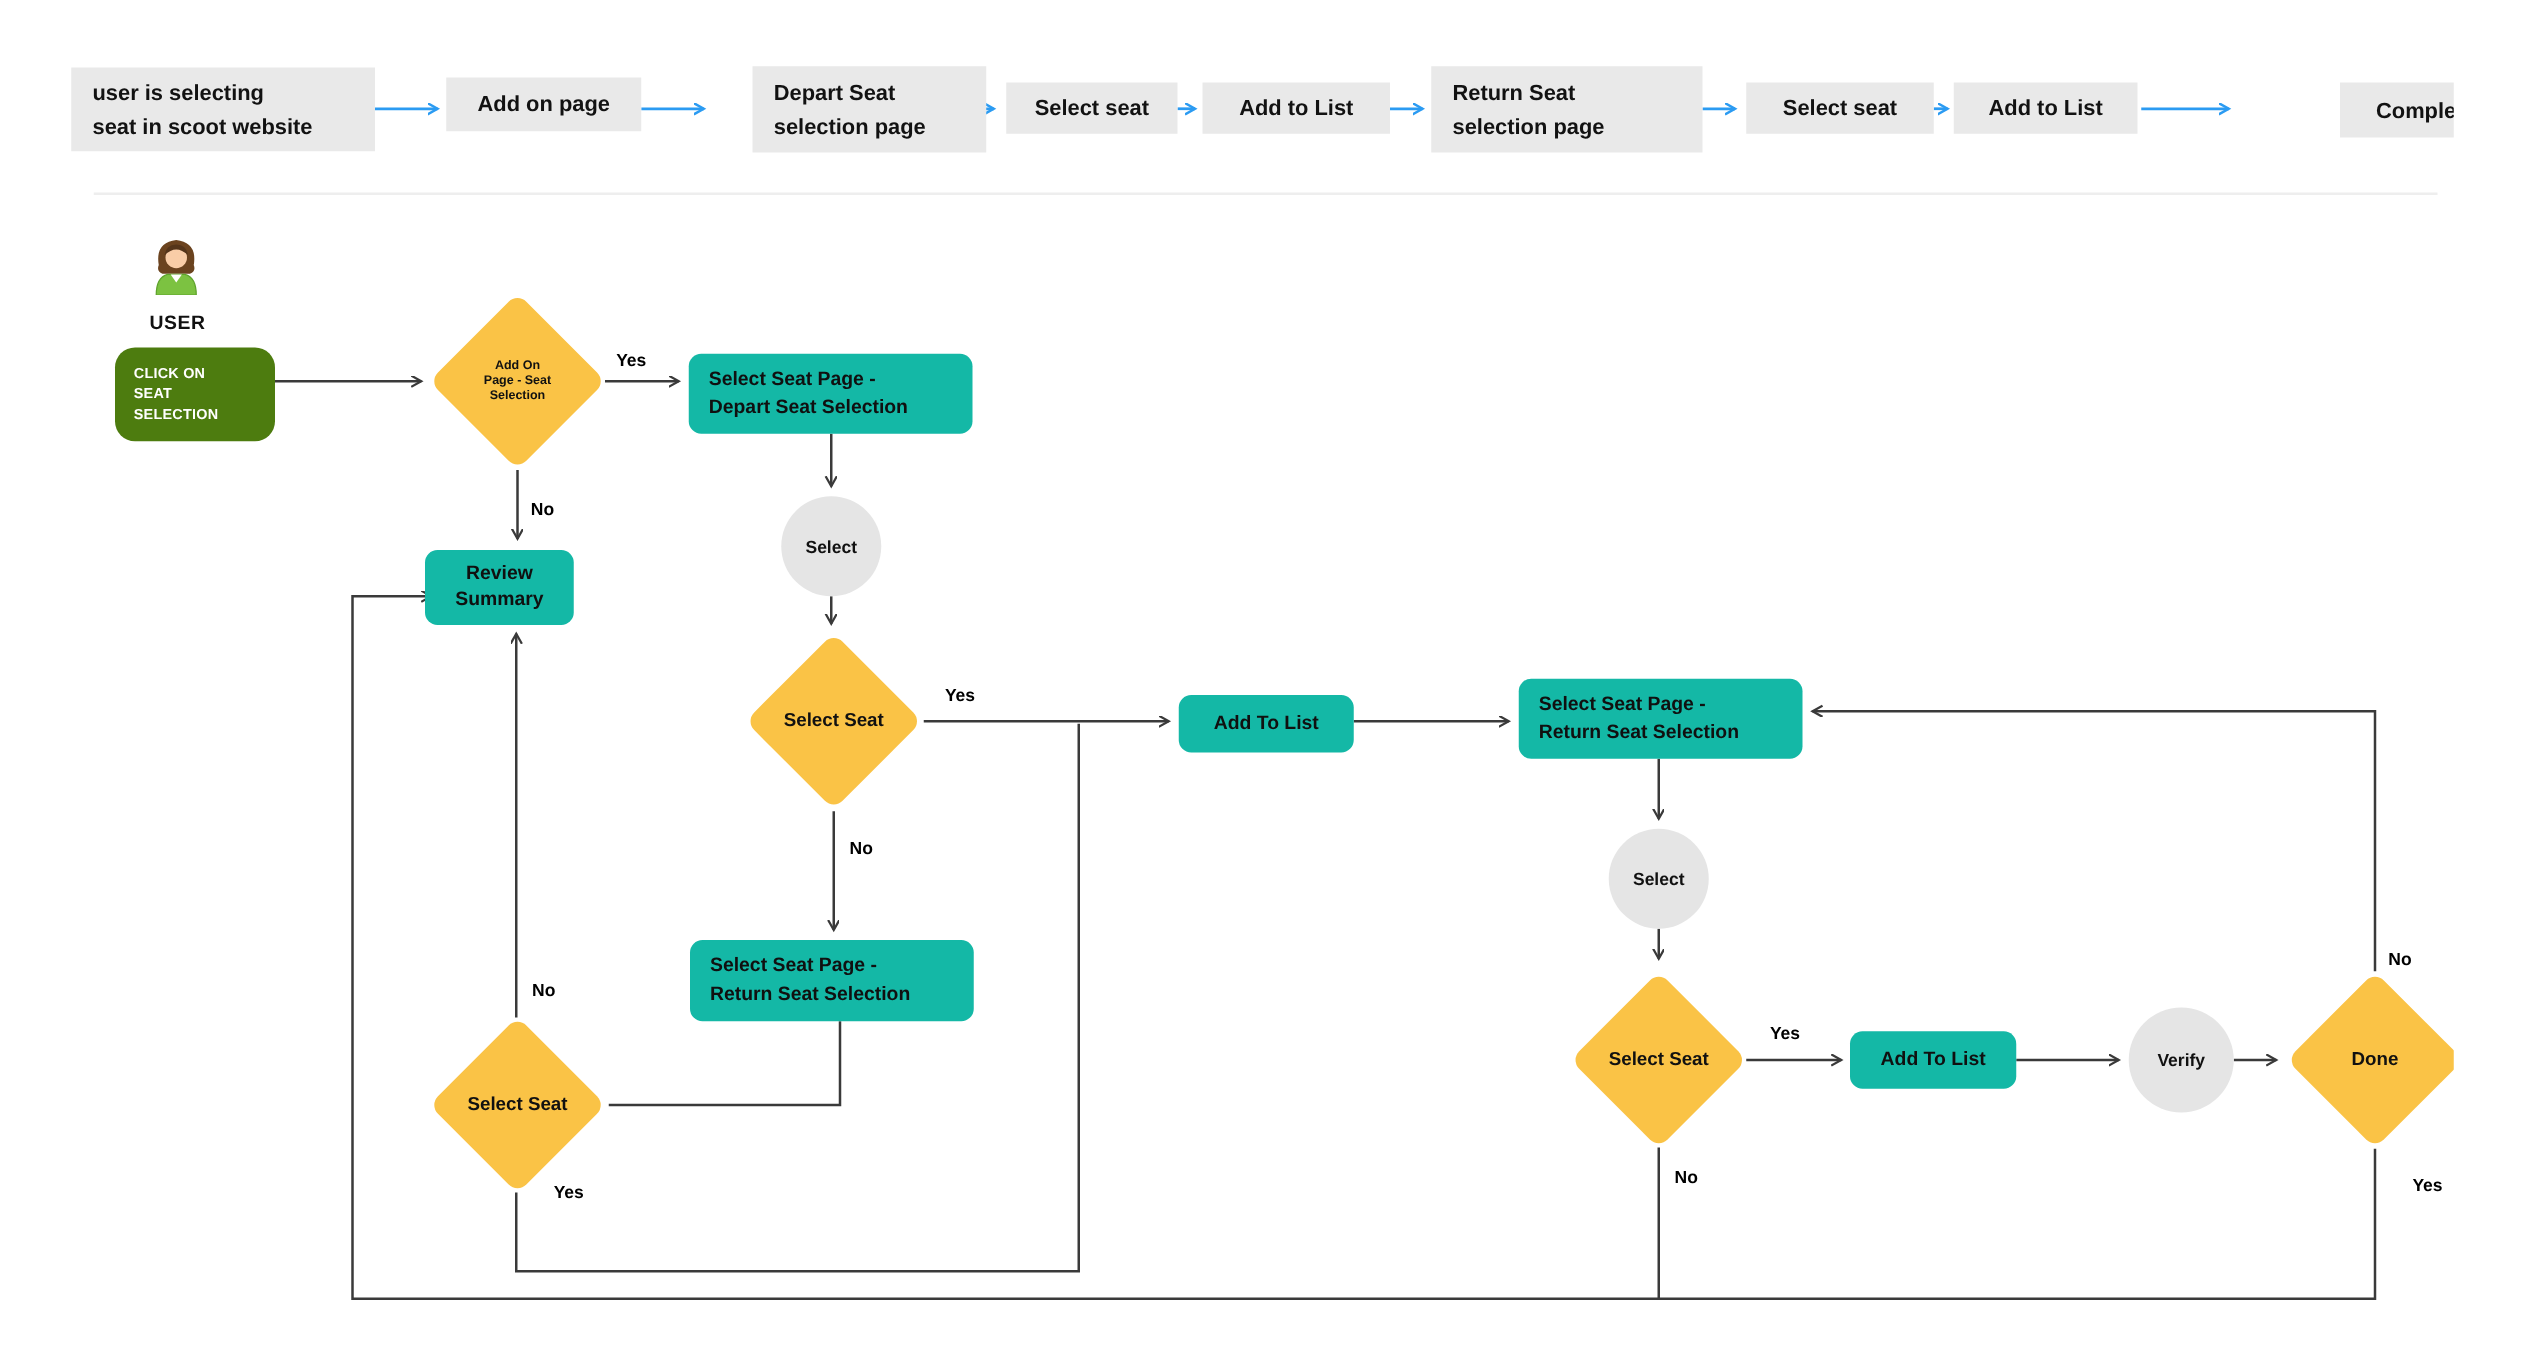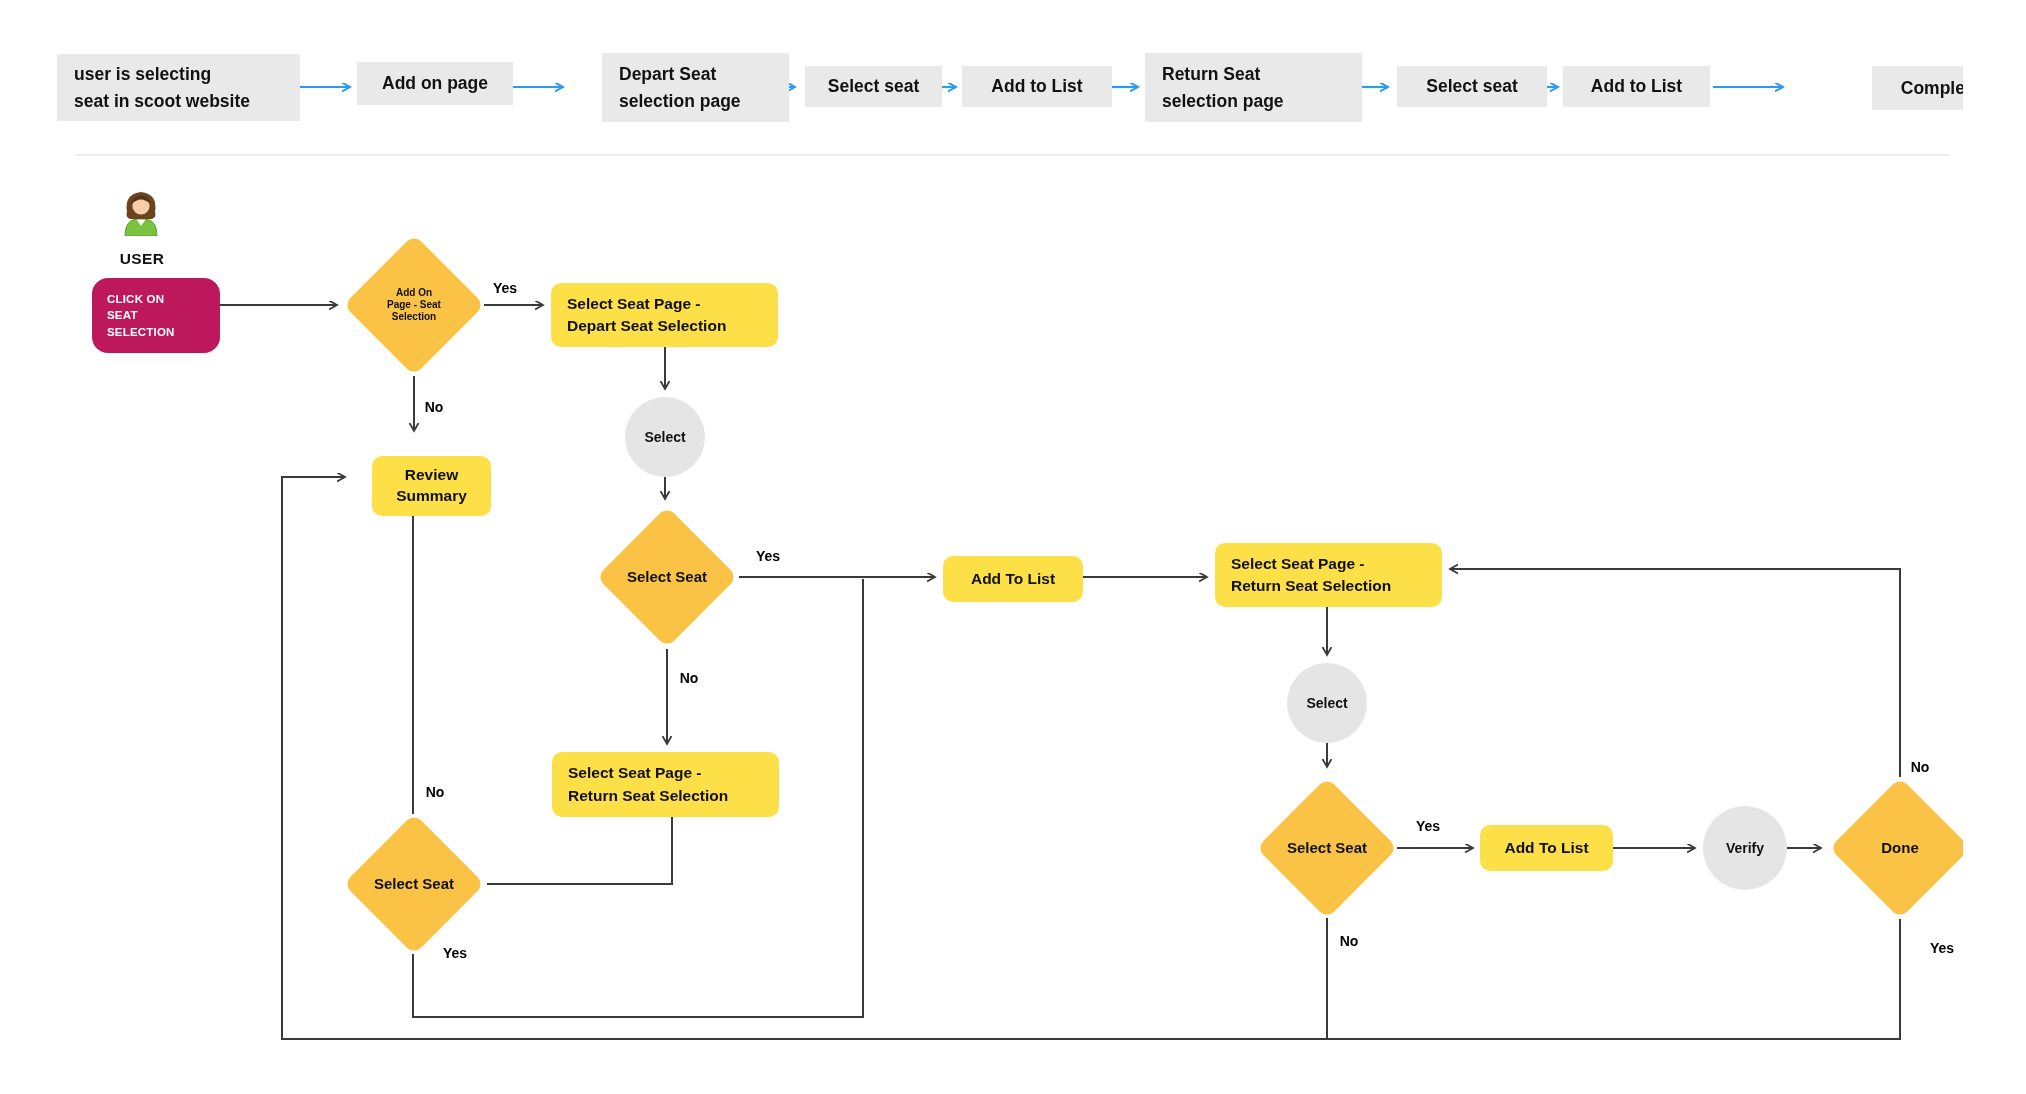--- a/index.html
+++ b/index.html
@@ -11,32 +11,32 @@
   .jbox{position:absolute;background:#E9E9E9;color:#121212;font-weight:bold;font-size:17.5px;
         display:flex;align-items:center;white-space:pre-line;line-height:1.5;box-sizing:border-box;}
   .jbox.c{justify-content:center;text-align:center;}
   .jbox.l{padding-left:17px;}
   .divider{position:absolute;left:75px;top:154px;width:1875px;height:2px;background:#eeeeee;}
 
   
   .avatar{position:absolute;left:118px;top:186px;width:46px;height:50px;}
   .user-label{position:absolute;left:94px;top:250px;width:96px;text-align:center;
               font-weight:bold;font-size:15.5px;letter-spacing:.4px;}
-  .click-box{position:absolute;left:92px;top:278px;width:128px;height:75px;background:#be185d;
+  .click-box{position:absolute;left:92px;top:278px;width:128px;height:75px;background:#4d7c0f;
              border-radius:16px;color:#fff;font-weight:bold;font-size:11.5px;line-height:1.42;
              display:flex;align-items:center;box-sizing:border-box;padding-left:15px;
              white-space:pre-line;letter-spacing:.2px;}
 
   
   .diamond{position:absolute;width:140px;height:140px;}
   .diamond .shape{position:absolute;left:20px;top:20px;width:100px;height:100px;background:#FAC346;
                   border-radius:10px;transform:rotate(45deg);}
   .diamond .lbl{position:absolute;inset:0;display:flex;align-items:center;justify-content:center;
                 text-align:center;font-weight:bold;font-size:15px;line-height:1.22;white-space:pre-line;}
-  .page{position:absolute;background:#fde047;border-radius:10px;font-weight:bold;font-size:15.5px;
+  .page{position:absolute;background:#14b8a6;border-radius:10px;font-weight:bold;font-size:15.5px;
         color:#101010;display:flex;align-items:center;white-space:pre-line;line-height:1.45;
         box-sizing:border-box;padding-left:16px;}
   .page.c{justify-content:center;padding-left:0;text-align:center;}
   .circle{position:absolute;border-radius:50%;background:#e5e5e5;display:flex;align-items:center;
           justify-content:center;font-weight:bold;font-size:14px;}
   .elabel{position:absolute;transform:translate(-50%,-50%);font-weight:bold;font-size:14px;color:#000000;}
 </style>
 </head>
 <body>
 
@@ -130,21 +130,21 @@
     <div class="shape"></div>
     <div class="lbl">Select Seat</div>
   </div>
   <div class="diamond" style="left:1830px;top:778px;">
     <div class="shape"></div>
     <div class="lbl">Done</div>
   </div>
 
   <div class="page" style="left:551px;top:283px;width:227px;height:64px;">Select Seat Page -
 Depart Seat Selection</div>
-  <div class="page c" style="left:372px;top:440px;width:119px;height:60px;line-height:1.35;margin-top:16px;">Review
+  <div class="page c" style="left:340px;top:440px;width:119px;height:60px;line-height:1.35;">Review
 Summary</div>
   <div class="page c" style="left:943px;top:556px;width:140px;height:46px;">Add To List</div>
   <div class="page" style="left:552px;top:752px;width:227px;height:65px;">Select Seat Page -
 Return Seat Selection</div>
   <div class="page" style="left:1215px;top:543px;width:227px;height:64px;">Select Seat Page -
 Return Seat Selection</div>
   <div class="page c" style="left:1480px;top:825px;width:133px;height:46px;">Add To List</div>
 
   <div class="circle" style="left:625px;top:397px;width:80px;height:80px;">Select</div>
   <div class="circle" style="left:1287px;top:663px;width:80px;height:80px;">Select</div>

